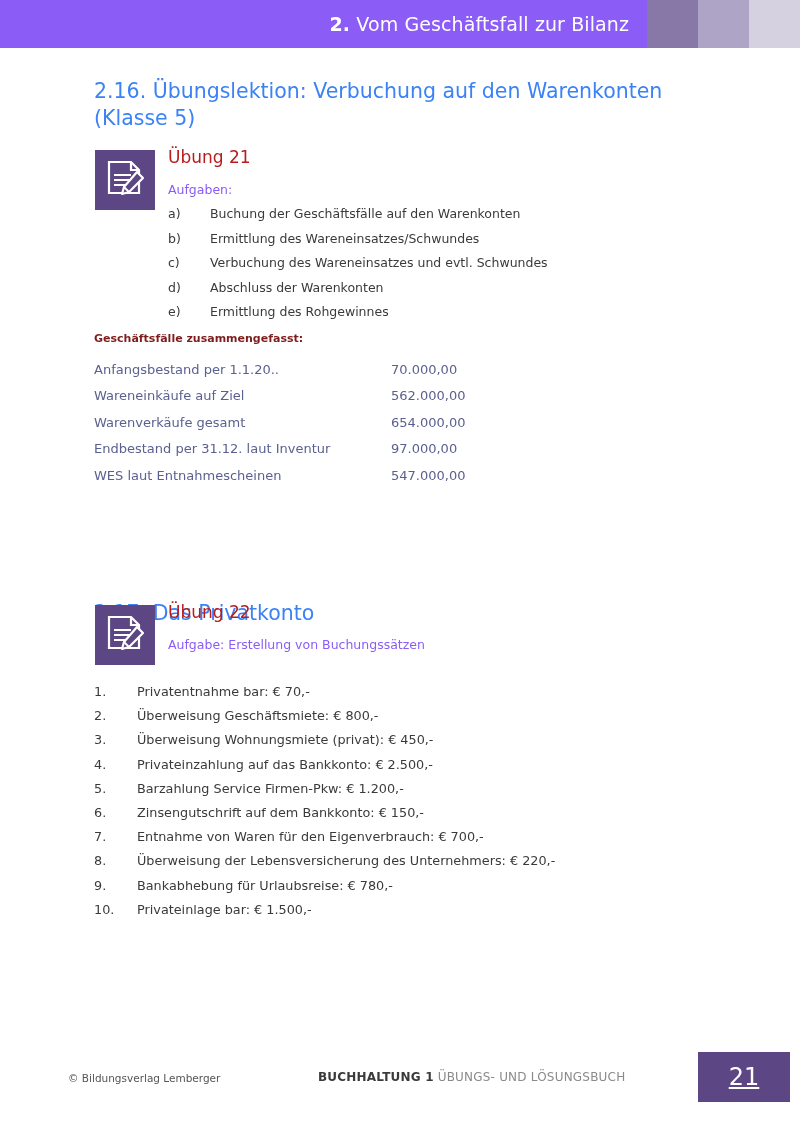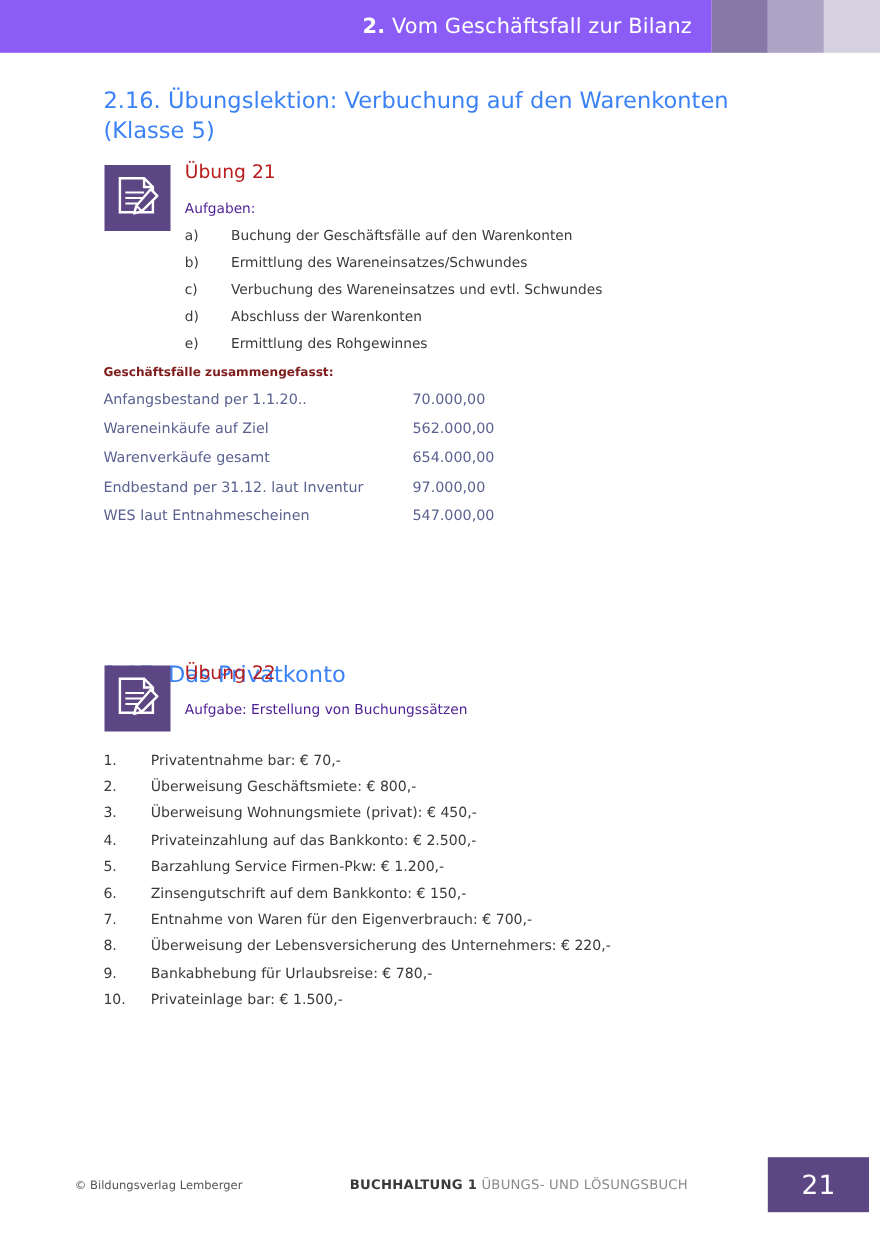--- a/index.html
+++ b/index.html
@@ -96,21 +96,21 @@
     position: absolute;
     color: #b91c1c;
     font-size: 17px;
     white-space: nowrap;
   }
   .title-ue21 { left: 168px; top: 99px; }
   .title-ue22 { left: 168px; top: 554px; }
 
   .exercise-sub {
     position: absolute;
-    color: #4c1d95;
+    color: #8b5cf6;
     font-size: 12.5px;
     white-space: nowrap;
   }
   .sub-ue21 { left: 168px; top: 134px; }
   .sub-ue22 { left: 168px; top: 589px; }
 
   
   .lettered-list {
     position: absolute;
     left: 168px;
@@ -139,23 +139,24 @@
   }
   .summary-table {
     position: absolute;
     left: 94px;
     top: 308px;
     width: 400px;
   }
   .summary-table .row {
     display: flex;
     height: 26.5px;
-    align-items: flex-start;
+    align-items: center;
     font-size: 13px;
     color: #5a6190;
+    gap: 16px;
   }
   .summary-table .label {
     flex: 0 0 281px;
   }
   .summary-table .value {
     flex: 0 0 auto;
   }
 
   
   .numbered-list {
@@ -211,20 +212,21 @@
     width: 92px;
     height: 50px;
     background: #5d4684;
     display: flex;
     align-items: center;
     justify-content: center;
   }
   .page-number-box span {
     color: #ffffff;
     font-size: 24px;
+    text-decoration: underline;
   }
 </style>
 </head>
 <body>
 
 <div class="header">
   <div class="header-main">
     <div class="header-title">
       <span class="num">2.</span>
       <span>Vom Geschäftsfall zur Bilanz</span>

